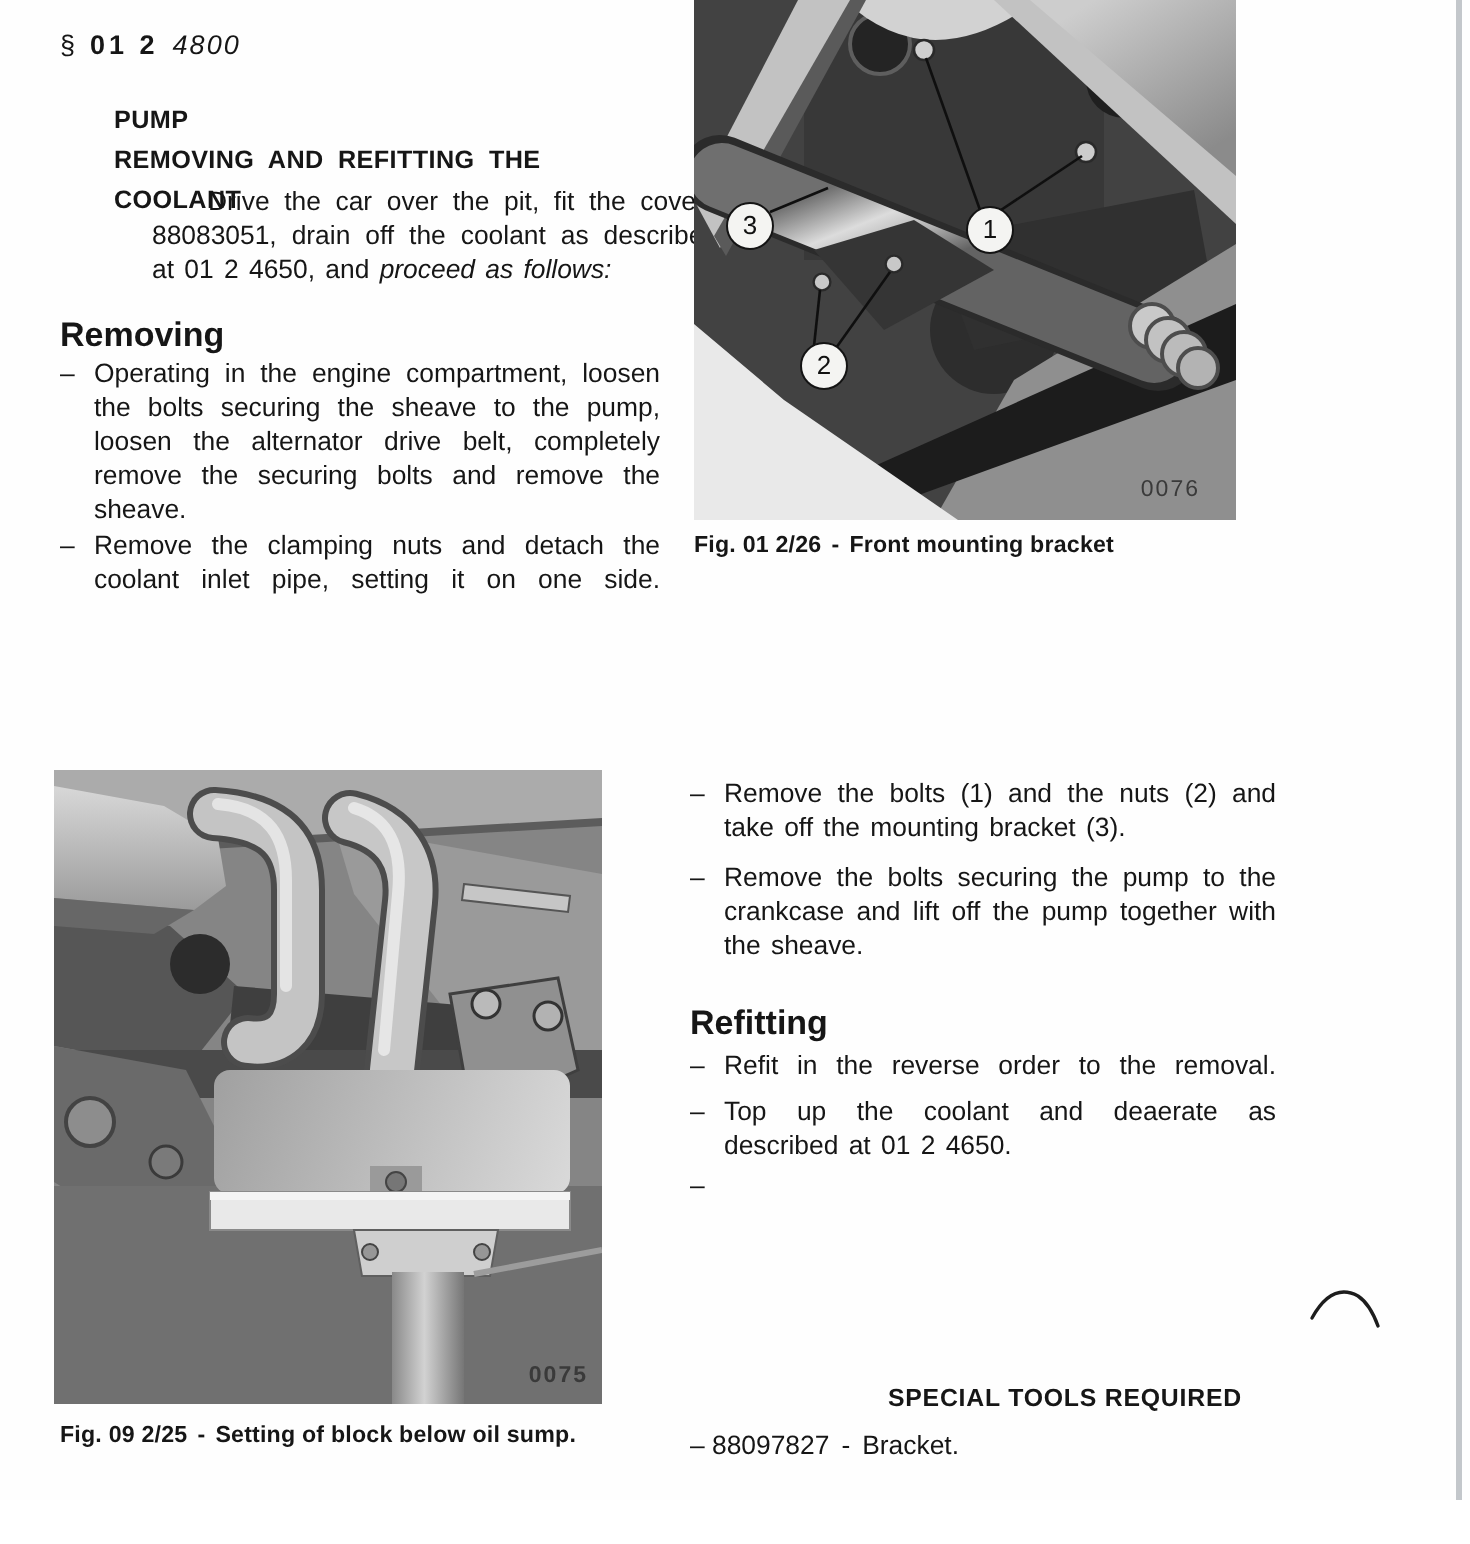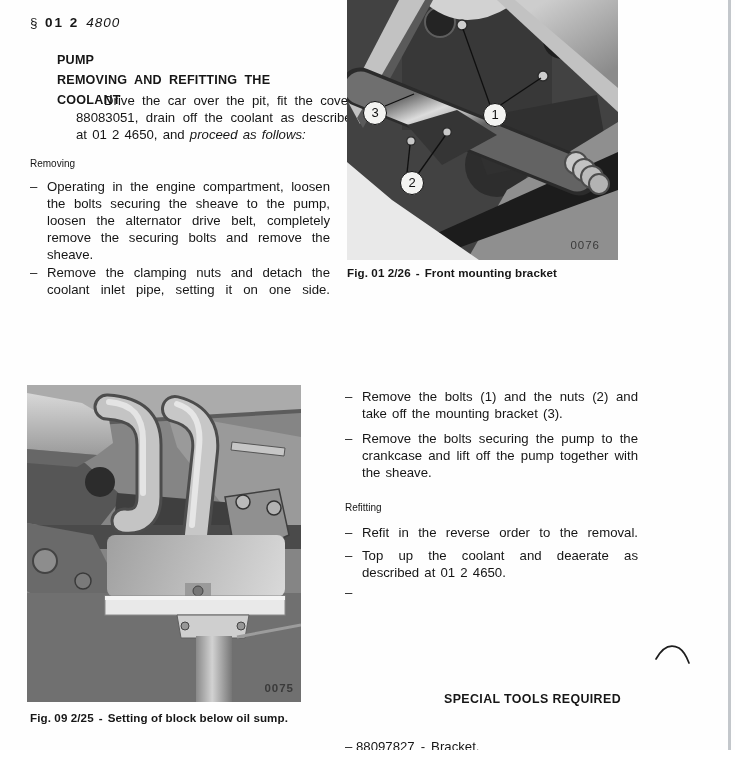--- a/index.html
+++ b/index.html
@@ -7,37 +7,37 @@
     position:relative; width:735px; height:750px; background:#fefefe;
     font-family:"Liberation Sans","DejaVu Sans",sans-serif; color:#161616;
     overflow:hidden;
   }
   .abs { position:absolute; }
   .txt { position:absolute; font-size:13.2px; line-height:17px; text-align:justify; word-spacing:1.5px; }
   .i { font-style:italic; }
   .item { padding-left:17px; }
   .item .dash { position:absolute; left:0; top:0; }
   .stretch { text-align-last:justify; }
-  .heading { position:absolute; font-size:10px; font-weight:normal; }
+  .heading { position:absolute; font-size:17px; font-weight:bold; }
   .title-block { position:absolute; font-size:12.6px; font-weight:bold; line-height:20px; word-spacing:3.5px; letter-spacing:.2px; }
   .caption { position:absolute; font-size:11.6px; font-weight:bold; letter-spacing:.1px; }
   .caption .sep { margin:0 5px; }
   .sec-header { position:absolute; font-size:13.5px; letter-spacing:.5px; }
   .sec-header .code { font-weight:bold; margin-left:7px; letter-spacing:2px; }
   .sec-header .num { font-style:italic; margin-left:7px; letter-spacing:1px; }
   .photo { position:absolute; overflow:hidden; background:#444; }
   .photo svg { display:block; }
   .photo-code { position:absolute; font-size:11.5px; color:#3a3a3a; letter-spacing:1px; }
   .callout {
     position:absolute; width:24px; height:24px; border-radius:50%;
     background:#f4f4f2; border:1.5px solid #141414; box-sizing:border-box;
     font-size:13px; line-height:21px; text-align:center; color:#111;
   }
   .special-heading { position:absolute; font-size:12.4px; font-weight:bold; text-align:right; letter-spacing:.4px; }
-  .tool-line { position:absolute; font-size:13.2px;margin-top:24px; }
+  .tool-line { position:absolute; font-size:13.2px; }
   .tool-line .sep { margin:0 6px; }
   .note-line .sep { margin:0 8px; }
   .edge-right { position:absolute; left:728px; top:0; width:3px; height:772px; background:#c3c7cb; }
   .edge-bottom { position:absolute; left:0; top:767px; width:735px; height:5px; background:#a3a9ae; }
 </style>
 </head>
 <body>
 
 <div class="page">
 

